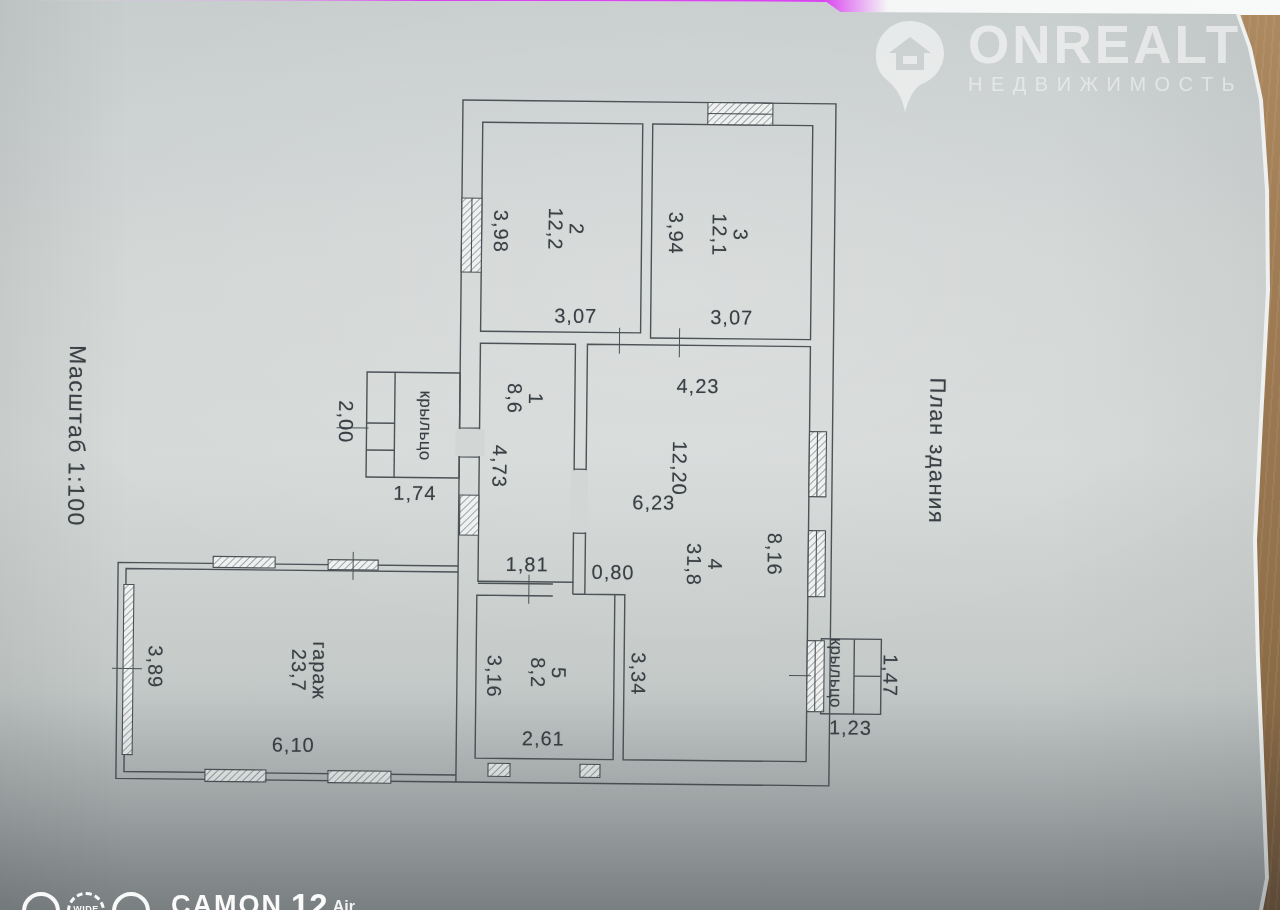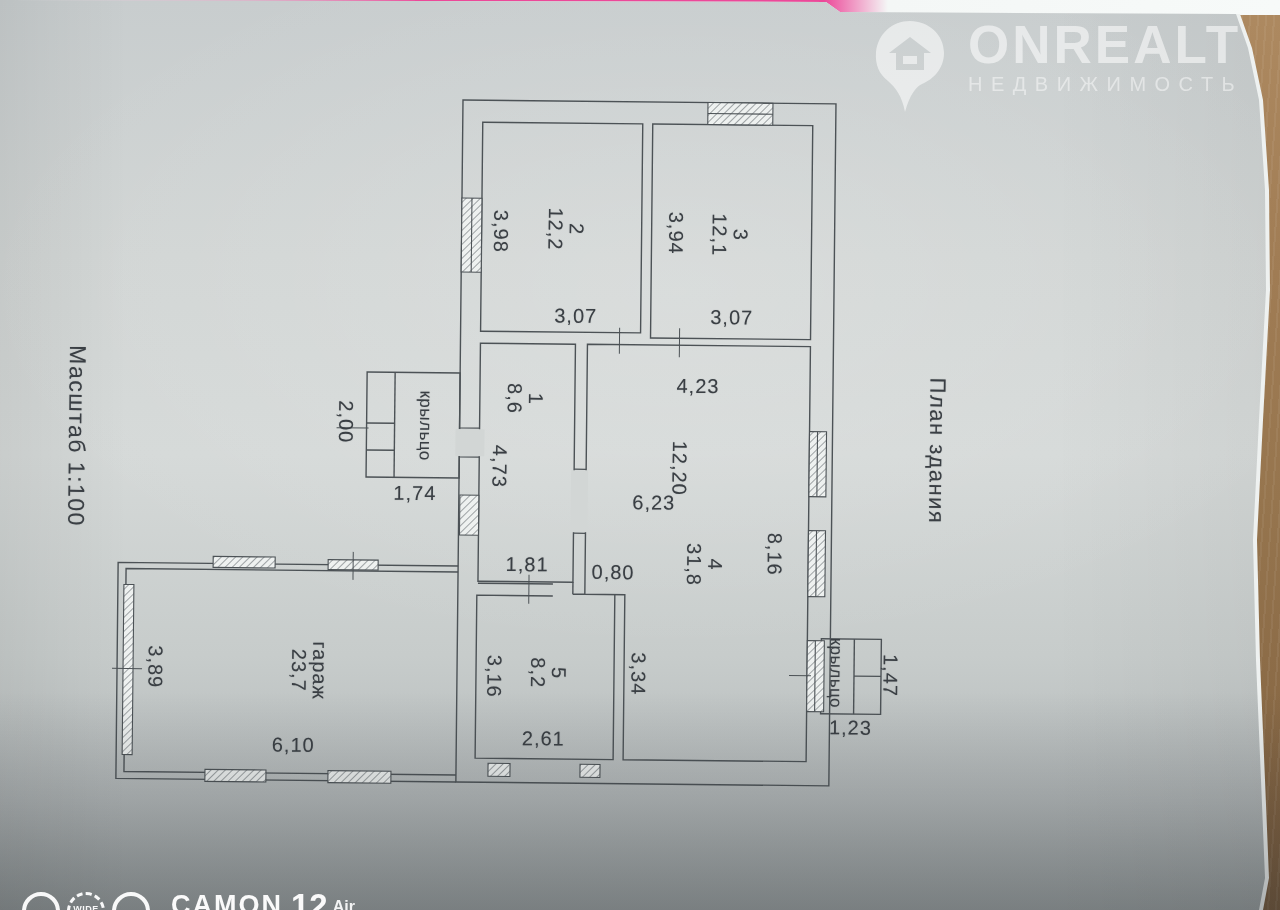--- a/index.html
+++ b/index.html
@@ -1,19 +1,19 @@
 <!DOCTYPE html>
 <html><head>
 <meta charset="utf-8">
 <style>
   html,body{margin:0;padding:0;background:#222;}
   #stage{
     position:relative;width:1280px;height:910px;overflow:hidden;
     font-family:"Liberation Sans", sans-serif;
-    background:#ec4899;
+    background:#d946ef;
   }
   
   .wood{
     position:absolute;right:0;top:0;width:150px;height:910px;
     background:
       repeating-linear-gradient(94deg, rgba(255,255,255,.06) 0 2px, rgba(0,0,0,0) 2px 8px),
       linear-gradient(180deg,#ae8a61 0%,#a07c54 30%,#96754e 55%,#8a6a46 78%,#74573a 100%);
   }
   .whiteband{
     position:absolute;left:824px;top:0;width:456px;height:15px;

